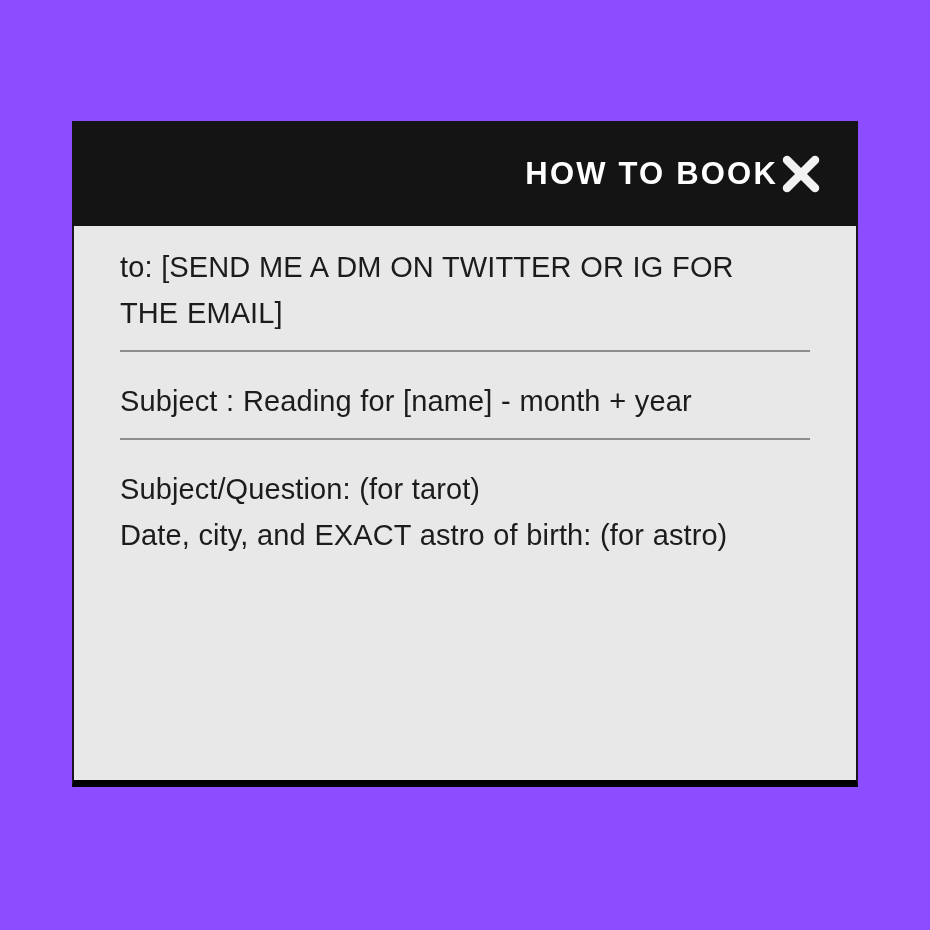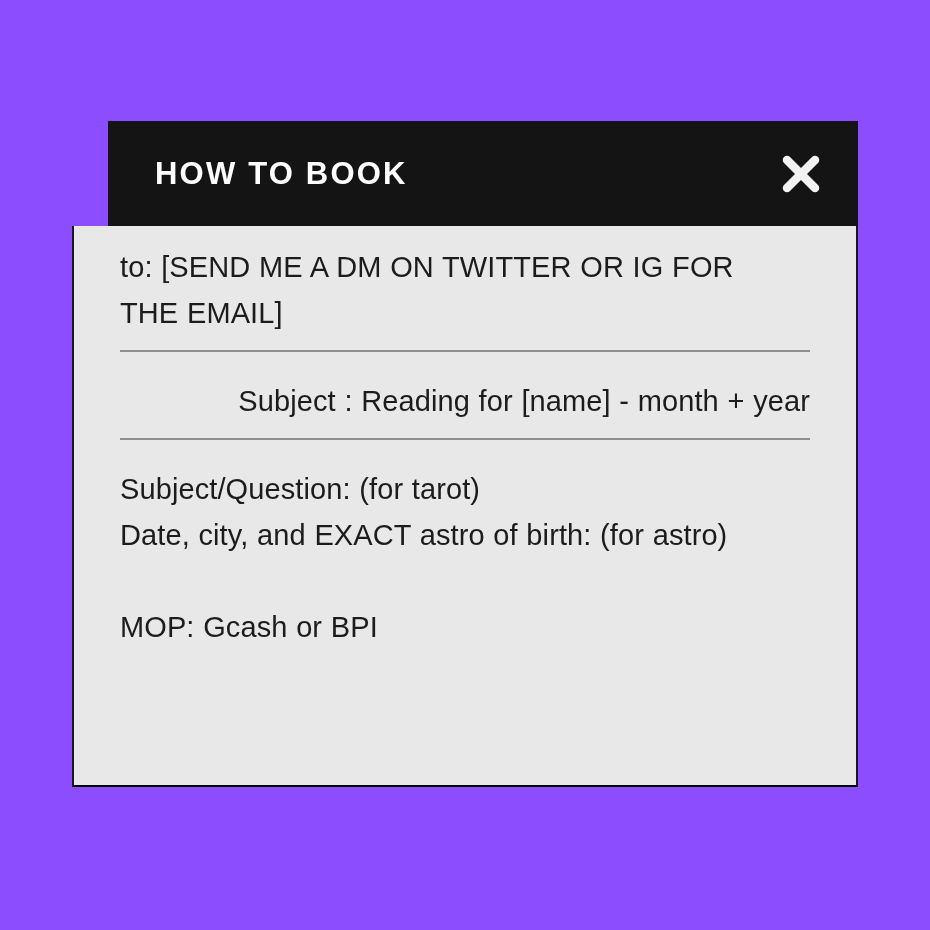--- a/index.html
+++ b/index.html
@@ -33,23 +33,22 @@
   }
 
   
   .card-header {
     position: relative;
     background: #141414;
     height: 105px;
     box-sizing: border-box;
     display: flex;
     align-items: center;
-    justify-content: space-between;
+    justify-content: flex-end;
     padding: 0 34px 0 47px;
-    margin-left: 36px;
   }
   .card-title {
     color: #ffffff;
     font-size: 31px;
     font-weight: 600;
     letter-spacing: 2.2px;
     text-transform: uppercase;
     line-height: 1;
     white-space: nowrap;
     font-family: "Liberation Sans", sans-serif;
@@ -66,21 +65,21 @@
     display: block;
     width: 46px;
     height: 46px;
   }
 
   
   .card-body {
     background: #e8e8e8;
     border-left: 2px solid #1c1620;
     border-right: 2px solid #1c1620;
-    border-bottom: 2px solid #000000;
+    border-bottom: 7px solid #000000;
     box-sizing: border-box;
     padding: 18px 46px 30px 46px;
     min-height: 561px;
   }
 
   .body-line {
     color: #1c1c1c;
     font-size: 29px;
     line-height: 46px;
     letter-spacing: 0.1px;
@@ -107,21 +106,20 @@
   .field-list .body-line {
     line-height: 46px;
   }
 
   .spacer-gap {
     height: 46px;
   }
 
   .block-subject {
     max-width: 700px;
-    text-align: right;
   }
 </style>
 </head>
 <body>
 
 <div id="stage">
 
   <div class="card">
 
     <div class="card-header">
@@ -145,18 +143,17 @@
 
       <hr class="rule second">
 
       <div class="field-list">
         <div class="body-line">Subject/Question: (for tarot)</div>
         <div class="body-line">Date, city, and EXACT astro of birth: (for astro)</div>
       </div>
 
       <div class="spacer-gap"></div>
 
-      <div class="body-line">MOP: Gcash or BPI</div>
 
     </div>
   </div>
 
 </div>
 
 </body></html>

